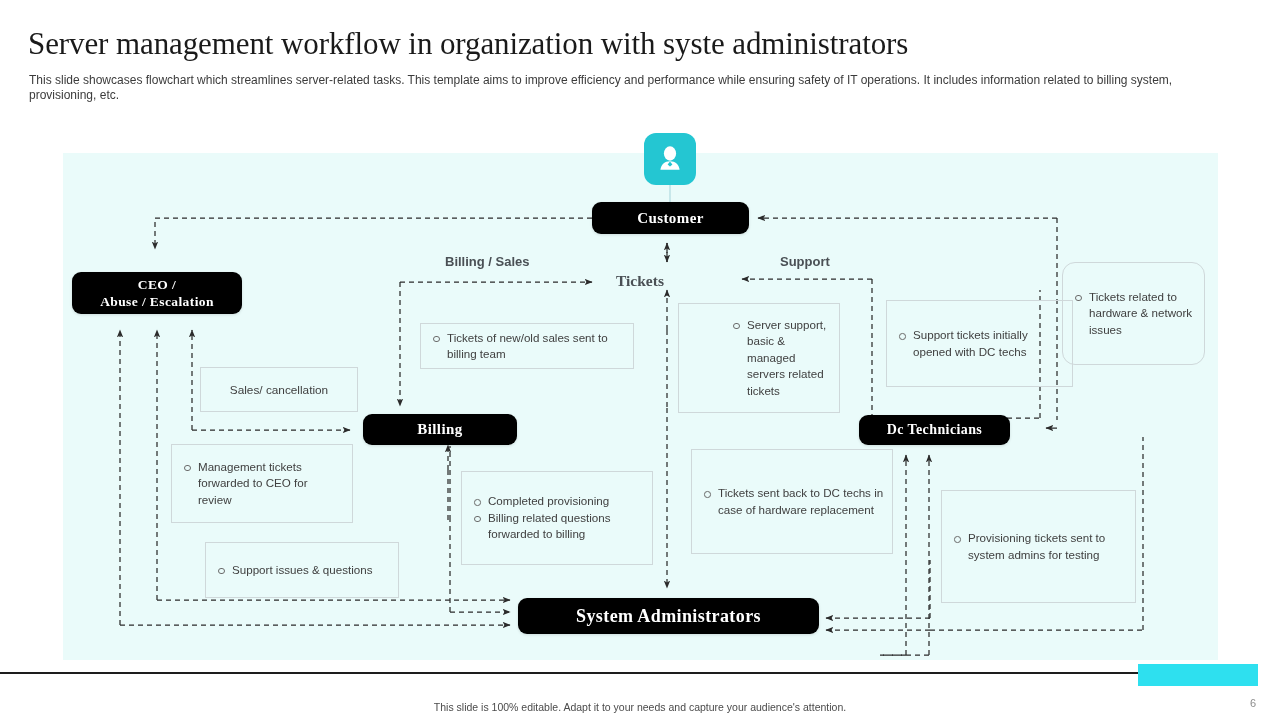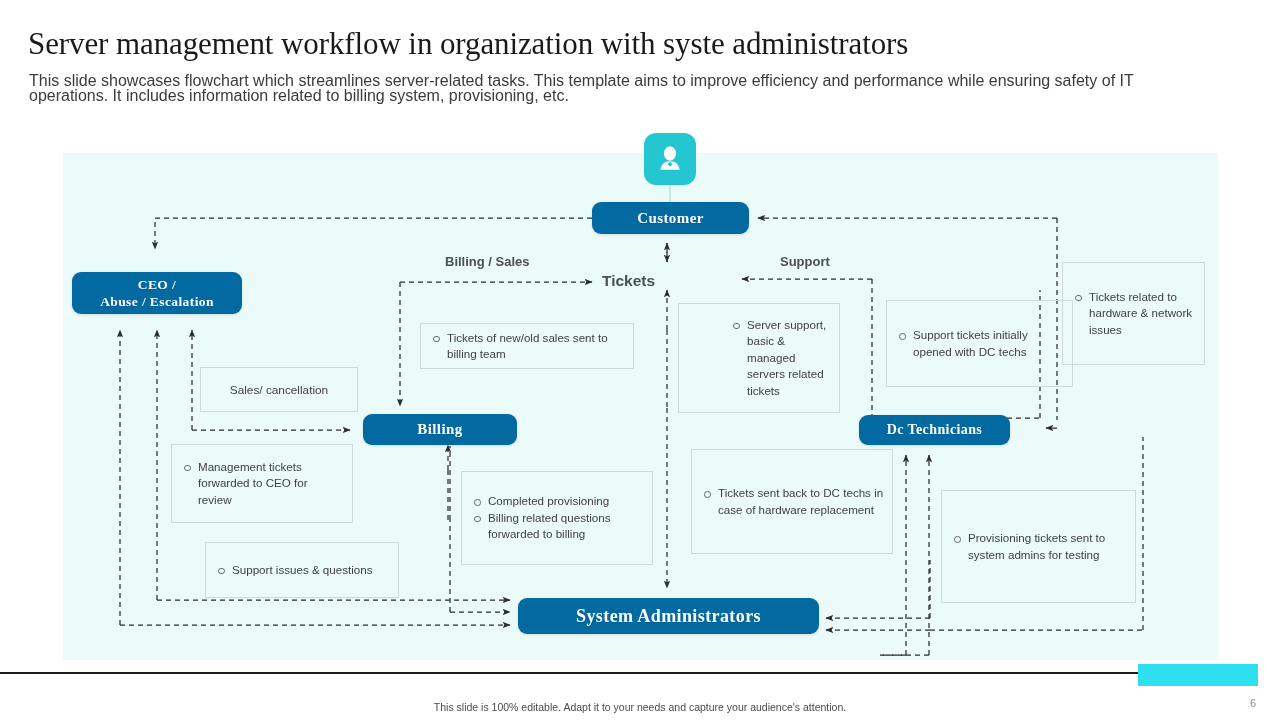--- a/index.html
+++ b/index.html
@@ -13,33 +13,33 @@
 
   
   .title{
     position:absolute;left:28px;top:25px;width:1225px;
     font-family:"Liberation Serif", serif;
     font-size:31px;line-height:38px;color:#1a1a1a;
     letter-spacing:-0.1px;white-space:nowrap;
   }
   .subtitle{
     position:absolute;left:29px;top:73px;width:1155px;
-    font-size:16px;line-height:15px;color:#3b3b3b;
+    font-size:12px;line-height:15px;color:#3b3b3b;
   }
 
   
   .canvas{
     position:absolute;left:63px;top:153px;width:1155px;height:507px;
     background:#eafbfa;
   }
 
   
   .pill{
     position:absolute;border-radius:9px;
-    background:#0369a1;
+    background:#000000;
     color:#ffffff;
     font-family:"Liberation Serif", serif;
     font-weight:bold;
     display:flex;align-items:center;justify-content:center;
     text-align:center;
     box-shadow:0 1px 3px rgba(0,0,0,.12);
     text-shadow:0 1px 0 rgba(0,0,0,.10);
     letter-spacing:.4px;
   }
   .pill span{display:block;}
@@ -186,21 +186,21 @@
 
   <div class="pill" style="left:859px;top:415px;width:151px;height:30px;font-size:14px;">
     <span>Dc Technicians</span>
   </div>
 
   <div class="pill" style="left:518px;top:598px;width:301px;height:36px;font-size:18px;">
     <span>System Administrators</span>
   </div>
 
   <div class="flabel" style="left:445px;top:254px;">Billing / Sales</div>
-  <div class="flabel big" style="left:602px;top:272px;">Tickets</div>
+  <div class="flabel big" style="left:616px;top:272px;font-family:Liberation Serif, serif;">Tickets</div>
   <div class="flabel" style="left:780px;top:254px;">Support</div>
 
   <div class="infobox plain" style="left:200px;top:345px;width:158px;height:45px;margin-top:22px;">
     <div class="txt">Sales/ cancellation</div>
   </div>
 
   <div class="infobox" style="left:420px;top:323px;width:214px;height:46px;">
     <ul>
         <li>Tickets of new/old  sales sent to billing team</li>
       </ul>
@@ -211,21 +211,21 @@
         <li>Server  support, basic &amp; managed  servers related tickets</li>
       </ul>
   </div>
 
   <div class="infobox" style="left:886px;top:300px;width:187px;height:87px;">
     <ul>
         <li>Support tickets initially opened with DC techs</li>
       </ul>
   </div>
 
-  <div class="infobox" style="left:1062px;top:262px;width:143px;height:103px;">
+  <div class="infobox" style="left:1062px;top:262px;width:143px;height:103px;border-radius:13px;">
     <ul>
         <li>Tickets related to hardware  &amp; network issues</li>
       </ul>
   </div>
 
   <div class="infobox" style="left:171px;top:444px;width:182px;height:79px;">
     <ul>
         <li>Management  tickets forwarded  to CEO for review</li>
       </ul>
   </div>

